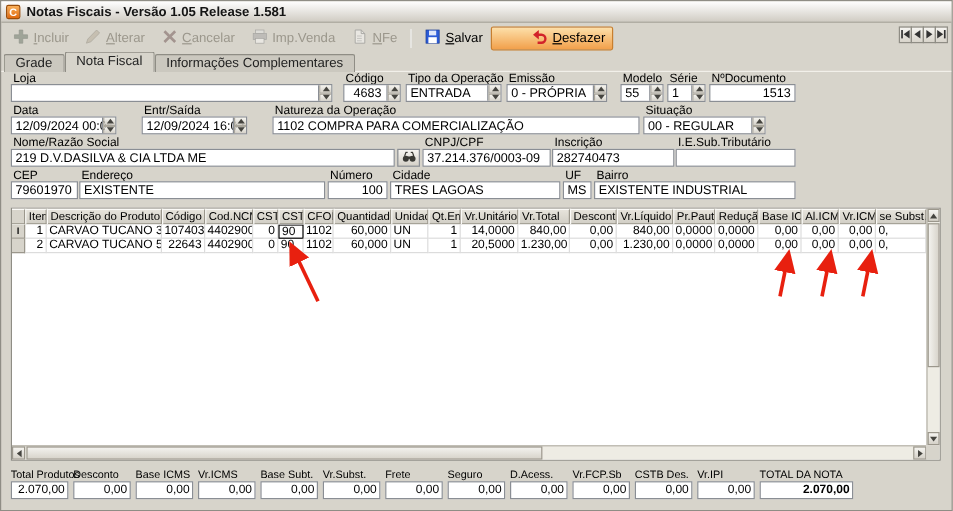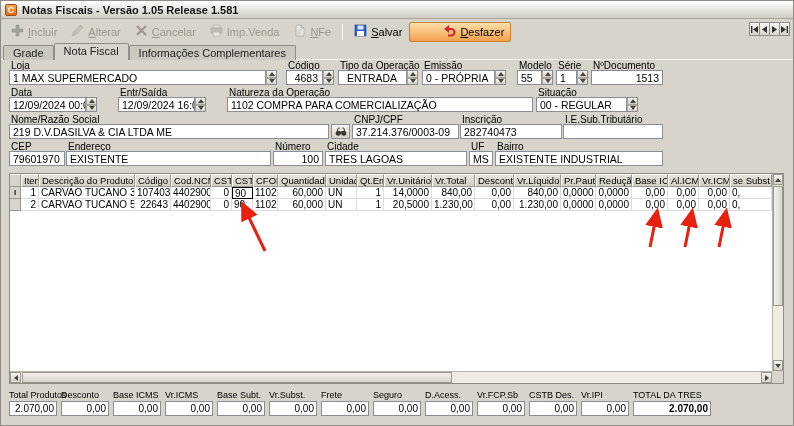--- a/index.html
+++ b/index.html
@@ -179,39 +179,39 @@
 
   <div class="tabs" id="tab-bar">
       <div class="tab">Grade</div>
       <div class="tab active">Nota Fiscal</div>
       <div class="tab">Informações Complementares</div>
     </div>
   <div class="panelline"></div>
 
   <div id="form-area">
       <div class="lbl" style="left: 10px; top: 59px;">Loja</div>
-      <div class="fld has-spin" style="left: 8px; top: 69px; width: 268px;"><span>1 MAX SUPERMERCADO</span><span class="spin">
+      <div class="fld has-spin" style="left: 8px; top: 69px; width: 268px;"><span class="spin">
           <b>
             <i class="tri tri-up"></i>
           </b>
           <b>
             <i class="tri tri-dn"></i>
           </b>
         </span></div>
       <div class="lbl" style="left: 287px; top: 59px;">Código</div>
       <div class="fld right has-spin" style="left: 285px; top: 69px; width: 48px;"><span>4683</span><span class="spin">
           <b>
             <i class="tri tri-up"></i>
           </b>
           <b>
             <i class="tri tri-dn"></i>
           </b>
         </span></div>
       <div class="lbl" style="left: 339px; top: 59px;">Tipo da Operação</div>
-      <div class="fld has-spin" style="left: 337px; top: 69px; width: 80px; text-align: center;"><span>ENTRADA</span><span class="spin">
+      <div class="fld has-spin" style="left: 337px; top: 69px; width: 80px;"><span>ENTRADA</span><span class="spin">
           <b>
             <i class="tri tri-up"></i>
           </b>
           <b>
             <i class="tri tri-dn"></i>
           </b>
         </span></div>
       <div class="lbl" style="left: 423px; top: 59px;">Emissão</div>
       <div class="fld has-spin" style="left: 421px; top: 69px; width: 84px;"><span>0 - PRÓPRIA</span><span class="spin">
           <b>
@@ -440,21 +440,21 @@
       <div class="total-item" style="left: 528px;">
         <div class="tlabel">CSTB Des.</div>
         <div class="tbox">0,00</div>
       </div>
       <div class="total-item" style="left: 580px;">
         <div class="tlabel">Vr.IPI</div>
         <div class="tbox">0,00</div>
       </div>
     </div>
   <div class="total-item" style="left:632px;width:78px;">
-    <div class="tlabel">TOTAL DA TRES</div>
+    <div class="tlabel">TOTAL DA NOTA</div>
     <div class="tbox bold">2.070,00</div>
   </div>
 
   <svg class="arrows" width="794" height="426" viewBox="0 0 794 426">
     <defs>
       <marker id="ah" markerWidth="8" markerHeight="8" refX="5" refY="3" orient="auto">
         <path d="M0 0L6.5 3L0 6z" fill="#e8200f"></path>
       </marker>
     </defs>
     <line x1="264" y1="250" x2="242" y2="204" stroke="#e8200f" stroke-width="3" marker-end="url(#ah)"></line>

